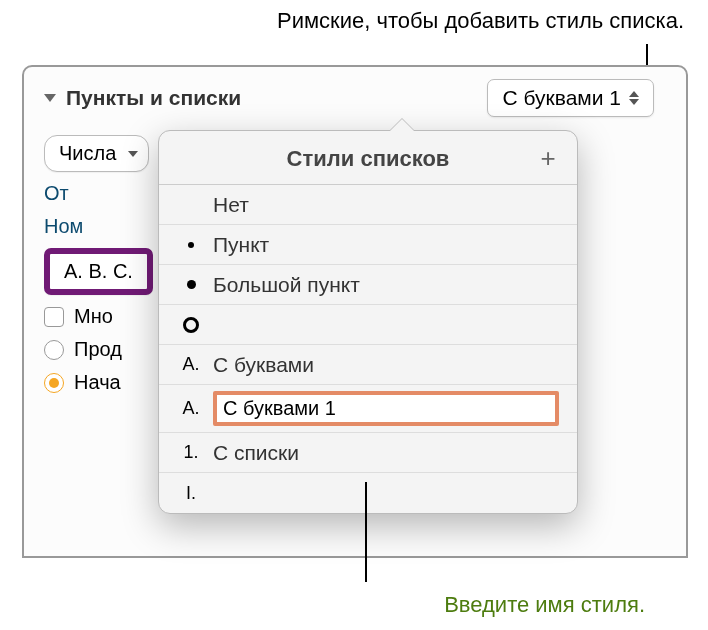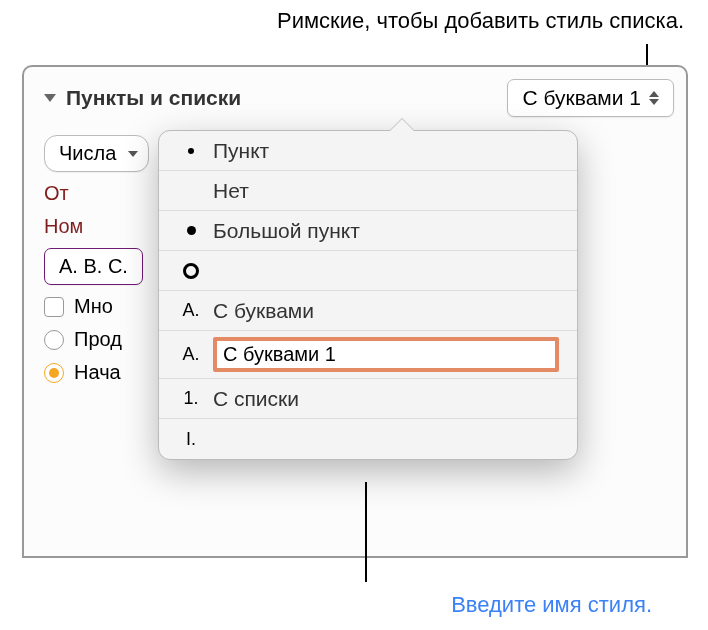--- a/index.html
+++ b/index.html
@@ -23,23 +23,23 @@
       position: absolute;
       top: 44px;
       right: 60px;
       width: 2px;
       height: 130px;
       background: #000;
     }
     .callout-bottom {
       position: absolute;
       bottom: 12px;
-      right: 56px;
+      right: 63px;
       font-size: 22px;
-      color: #3b82f6;
+      color: #4d7c0f;
     }
     .callout-line-bottom {
       position: absolute;
       bottom: 48px;
       left: 365px;
       width: 2px;
       height: 100px;
       background: #000;
     }
     .panel {
@@ -50,21 +50,21 @@
       bottom: 72px;
       border: 2px solid #999;
       border-top-left-radius: 10px;
       border-top-right-radius: 10px;
       background: #fcfcfc;
       overflow: hidden;
     }
     .section-header {
       display: flex;
       align-items: center;
-      padding: 12px 12px 8px 20px;
+      padding: 12px 32px 8px 20px;
       gap: 10px;
     }
     .disclosure {
       width: 0; height: 0;
       border-left: 6px solid transparent;
       border-right: 6px solid transparent;
       border-top: 8px solid #666;
     }
     .section-title {
       font-size: 21px;
@@ -120,29 +120,29 @@
       position: absolute;
       right: 10px;
       top: 50%;
       transform: translateY(-50%);
       border-left: 5px solid transparent;
       border-right: 5px solid transparent;
       border-top: 6px solid #555;
     }
     .label-text {
       font-size: 20px;
-      color: #7f1d1d;
+      color: #0c4a6e;
     }
     .example-row {
       display: flex;
       align-items: center;
       gap: 10px;
     }
     .example-box {
-      border: 1px solid #701a75;
+      border: 6px solid #701a75;
       border-radius: 7px;
       background: #fff;
       padding: 6px 14px;
       font-size: 20px;
       box-shadow: 0 1px 1px rgba(0,0,0,0.05);
     }
     .checkbox-row, .radio-row {
       display: flex;
       align-items: center;
       gap: 10px;
@@ -301,35 +301,40 @@
       <span>Прод</span>
     </div>
     <div class="radio-row">
       <div class="radio-outer checked"></div>
       <span>Нача</span>
     </div>
   </div>
 </div>
 
 <div class="popover">
+  <div class="popover-header">
+    <div style="width:26px"></div>
+    <div class="popover-title">Стили списков</div>
+    <div class="add-btn">+</div>
+  </div>
   <div class="popover-list">
+
+    <div class="style-row">
+      <span class="style-indicator"></span>
+      <span class="style-name">Нет</span>
+    </div>
 
     <div class="style-row">
       <span class="style-indicator">
           <span class="dot"></span>
         </span>
       <span class="style-name">Пункт</span>
     </div>
 
     <div class="style-row">
-      <span class="style-indicator"></span>
-      <span class="style-name">Нет</span>
-    </div>
-
-    <div class="style-row">
       <span class="style-indicator">
           <span class="bigdot"></span>
         </span>
       <span class="style-name">Большой пункт</span>
     </div>
 
     <div class="style-row">
       <span class="style-indicator">
           <span class="ring"></span>
         </span>

